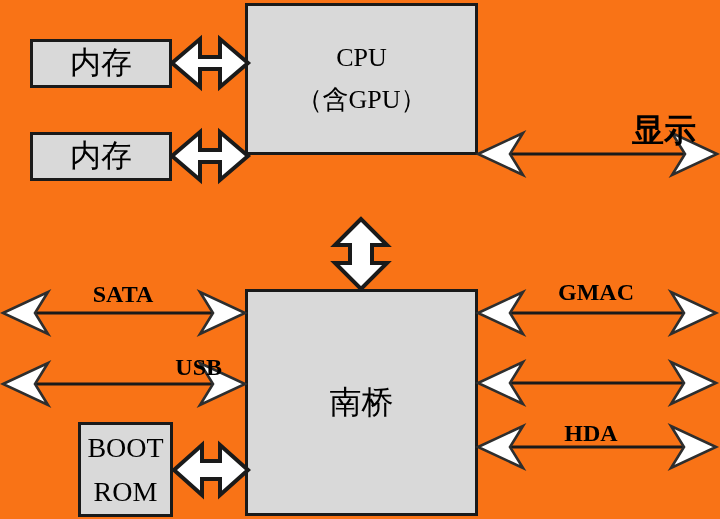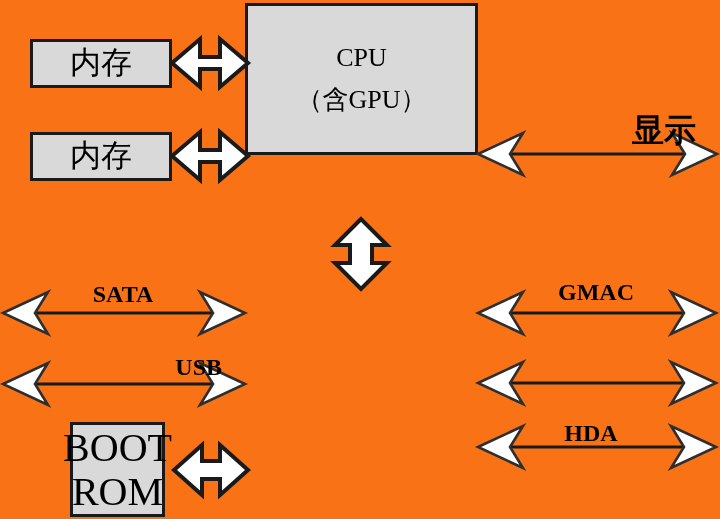--- a/index.html
+++ b/index.html
@@ -21,21 +21,21 @@
     flex-direction: column;
     align-items: center;
     justify-content: center;
     text-align: center;
     line-height: 1.1;
   }
   .block-mem1 { left: 30px;  top: 39px;  width: 142px; height: 49px;  font-size: 31px; }
   .block-mem2 { left: 30px;  top: 132px; width: 142px; height: 49px;  font-size: 31px; }
   .block-cpu  { left: 245px; top: 3px;   width: 233px; height: 152px; font-size: 26px; }
   .block-sb   { left: 245px; top: 289px; width: 233px; height: 227px; font-size: 32px; }
-  .block-boot { left: 70px;  top: 422px; width: 95px;  height: 95px;  font-size: 40px; }
+  .block-boot { left: 78px;  top: 422px; width: 95px;  height: 95px;  font-size: 28px; }
   .block-cpu .bline { line-height: 42px; }
   .block-boot .bline { line-height: 44px; }
   .arrow-layer {
     position: absolute;
     left: 0; top: 0;
     width: 720px; height: 519px;
     pointer-events: none;
   }
   .bus-label {
     position: absolute;
@@ -66,20 +66,23 @@
 
   <div class="block block-mem2">
     <span class="bline">内存</span>
   </div>
 
   <div class="block block-cpu">
     <span class="bline">CPU</span>
     <span class="bline">（含GPU）</span>
   </div>
 
+  <div class="block block-sb">
+    <span class="bline">南桥</span>
+  </div>
 
   <div class="block block-boot">
     <span class="bline">BOOT</span>
     <span class="bline">ROM</span>
   </div>
 
   <svg class="arrow-layer" viewBox="0 0 720 519" xmlns="http://www.w3.org/2000/svg">
 
     <path class="dbl-arrow" d="M172,63 L200,39 L200,57 L220,57 L220,39 L248,63 L220,87 L220,69 L200,69 L200,87 Z"></path>
 

